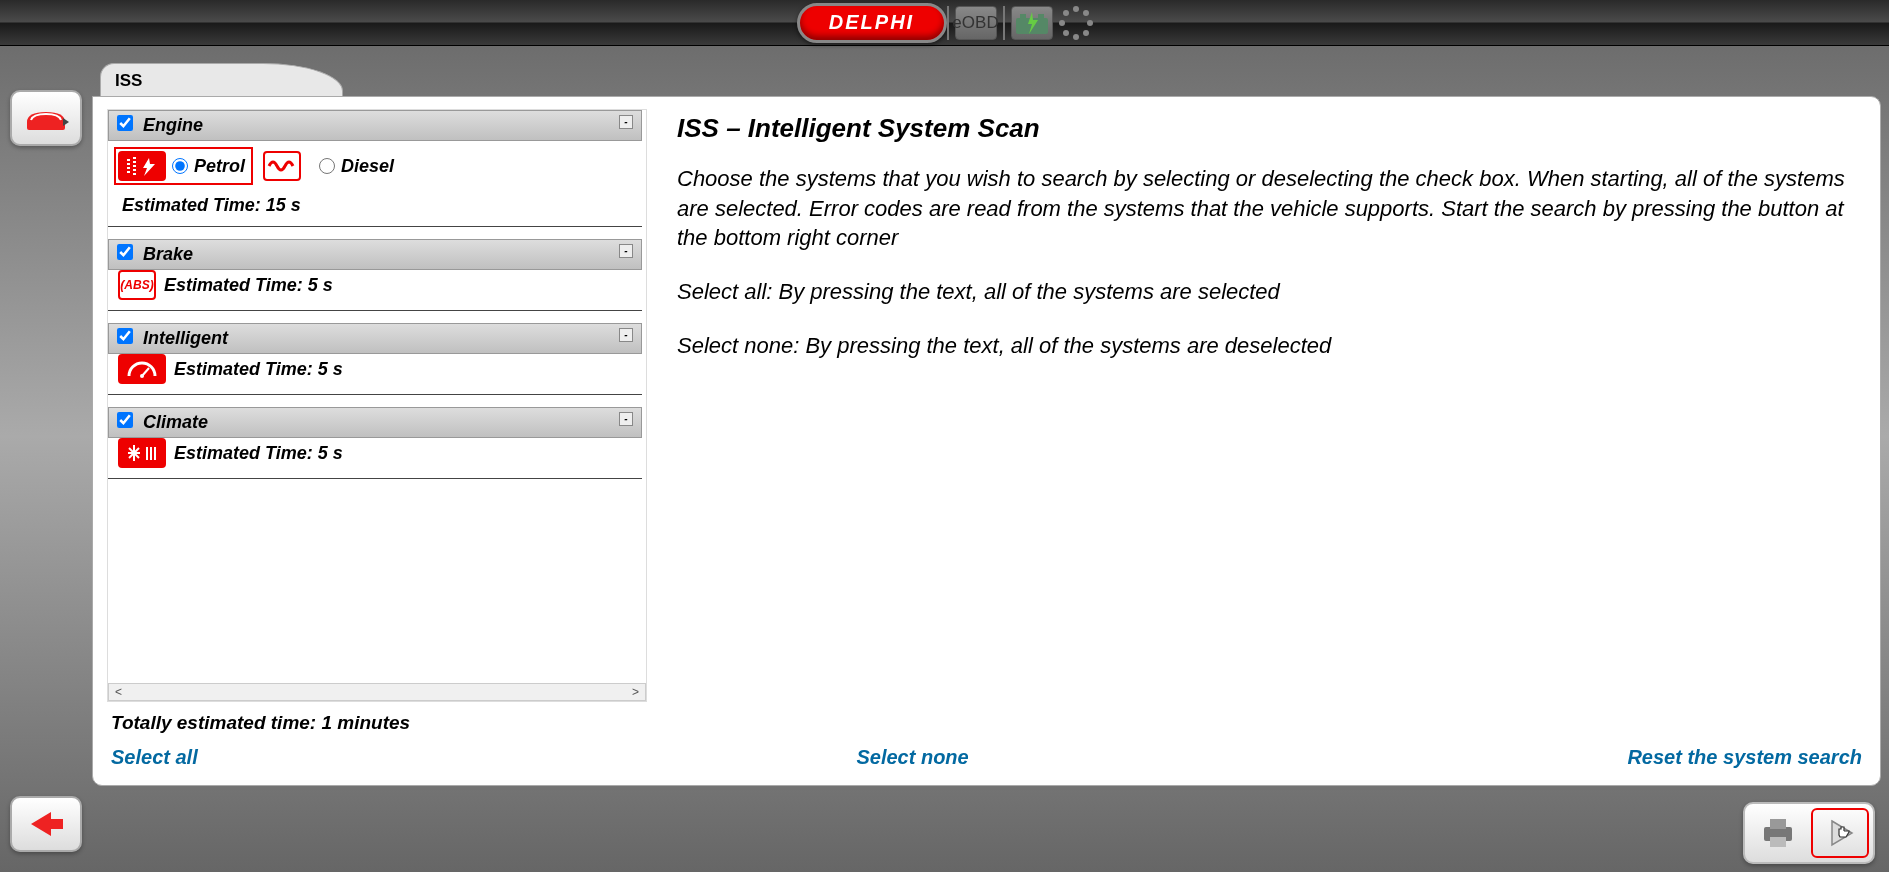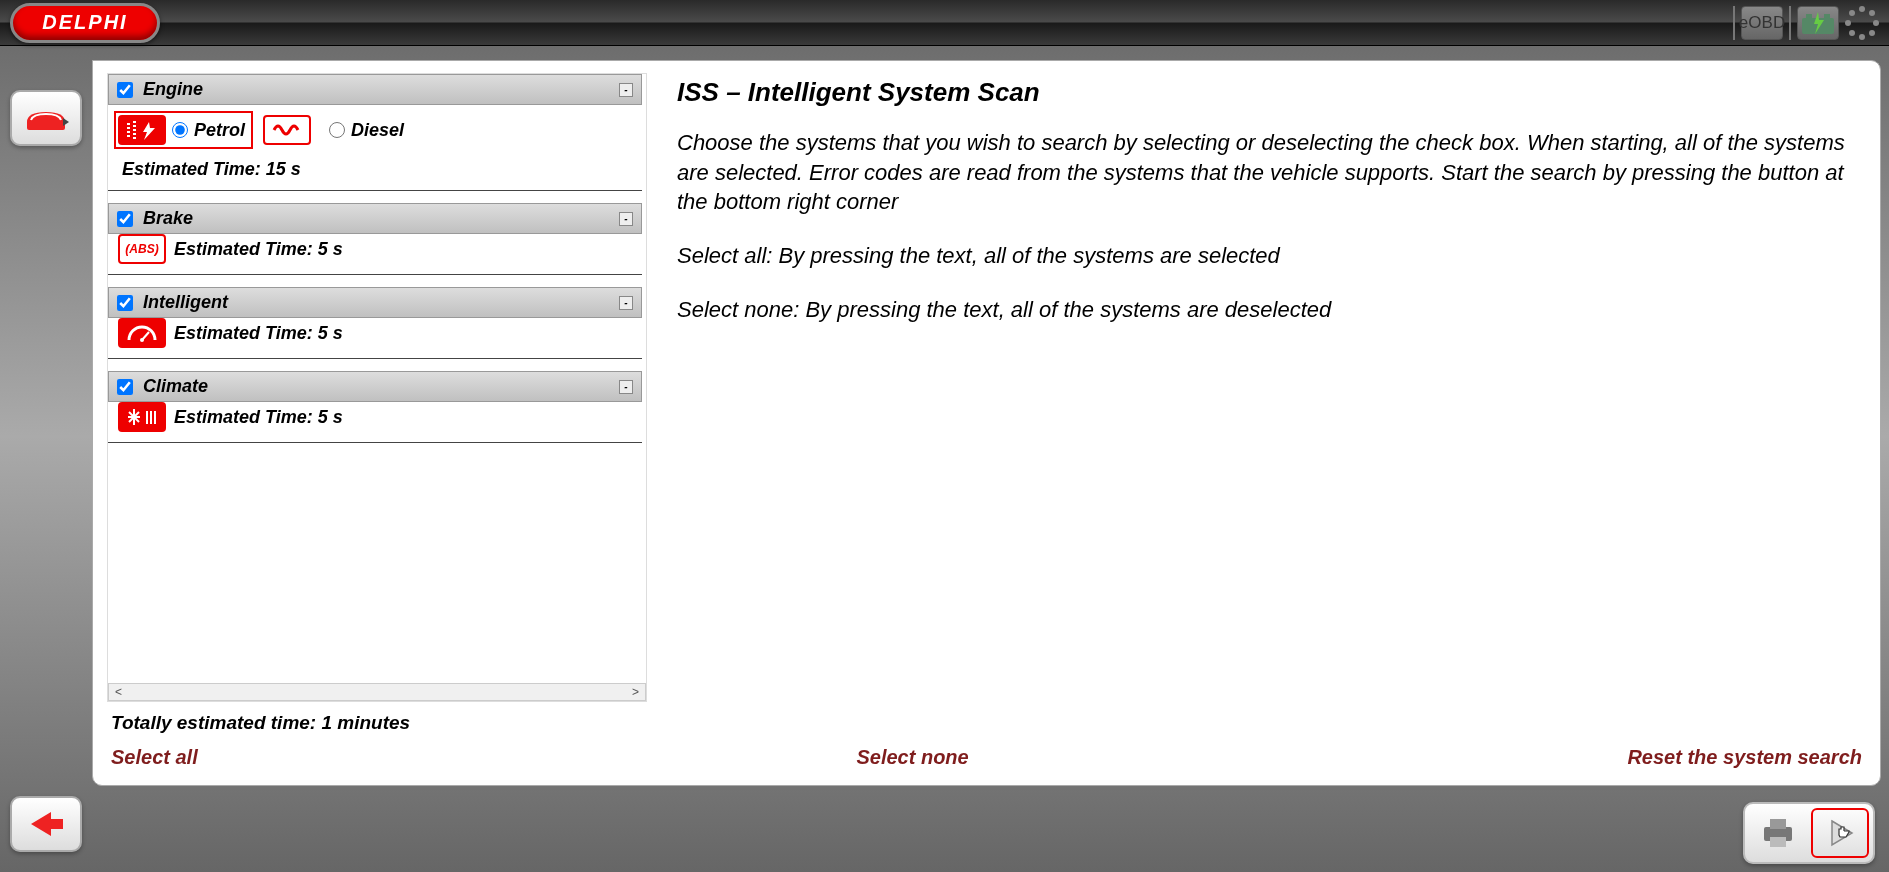--- a/index.html
+++ b/index.html
@@ -8,21 +8,21 @@
       font-family: Arial, Helvetica, sans-serif;
       background: linear-gradient(to bottom, #666 0%, #aaa 50%, #666 100%);
       overflow: hidden;
     }
 
     .topbar {
       height: 46px;
       background: linear-gradient(to bottom, #2a2a2a 0%, #4a4a4a 48%, #1a1a1a 52%, #3a3a3a 100%);
       display: flex;
       align-items: center;
-      justify-content: space-between;
+      justify-content: center;
       padding: 0 10px;
       border-bottom: 1px solid #000;
     }
     .logo {
       width: 150px; height: 40px;
       background: #e00;
       border-radius: 20px / 20px;
       border: 3px solid #888;
       display: flex; align-items: center; justify-content: center;
       color: #fff; font-weight: bold; font-style: italic; letter-spacing: 2px;
@@ -129,21 +129,21 @@
       display: flex; justify-content: space-between; align-items: center;
       font-size: 12px; color: #555;
     }
     .hscroll span { padding: 0 6px; cursor: pointer; }
 
     .system-block { border-bottom: 1px solid #444; margin-bottom: 12px; }
     .system-head {
       background: linear-gradient(to bottom, #ddd, #c0c0c0);
       border: 1px solid #999;
       padding: 4px 8px;
-      display: flex; align-items: center; gap: 10px;
+      display: flex; gap: 10px;
       font-weight: bold; font-style: italic;
       font-size: 18px;
     }
     .system-head .spacer { flex: 1; }
     .collapse-btn {
       width: 14px; height: 14px; border: 1px solid #888;
       background: #eee;
       font-size: 10px; line-height: 12px; text-align: center;
       cursor: pointer;
     }
@@ -160,21 +160,21 @@
     .system-block:first-child .est-row { padding-left: 14px; }
 
     .icon-red {
       width: 48px; height: 30px;
       background: #e00;
       border-radius: 4px;
       display: flex; align-items: center; justify-content: center;
       color: #fff;
     }
     .icon-redoutline {
-      width: 48px; height: 30px;
+      width: 38px; height: 30px;
       border: 2px solid #e00;
       border-radius: 4px;
       display: flex; align-items: center; justify-content: center;
       color: #e00; font-weight: bold; font-size: 13px;
     }
     .radio-row { display: flex; align-items: center; gap: 6px; }
     .radio-label { font-weight: bold; font-style: italic; font-size: 18px; }
     .hl-red { border: 2px solid #e00; padding: 2px 6px 2px 2px; display: inline-flex; align-items: center; gap: 6px; }
 
     .desc-col {
@@ -194,21 +194,21 @@
     }
     .desc-col p { margin-bottom: 24px; }
 
     .total-row {
       font-weight: bold; font-style: italic; font-size: 19px;
       padding: 10px 4px 6px 4px;
     }
     .footer-links {
       display: flex; justify-content: space-between;
       font-weight: bold; font-style: italic; font-size: 20px;
-      color: #7f1d1d;
+      color: #0369a1;
       padding: 6px 4px;
     }
     .footer-links span { cursor: pointer; }
 
     .bottom-bar {
       height: 78px;
       display: flex; align-items: center; justify-content: flex-end;
       padding: 8px 14px;
       gap: 8px;
     }
@@ -274,20 +274,25 @@
       </svg>
     </div>
     <div class="rail-btn">
       <svg viewBox="0 0 50 36">
         <path d="M30 6 L10 18 L30 30 L30 23 L42 23 L42 13 L30 13 Z" fill="#e22"></path>
       </svg>
     </div>
   </div>
 
   <div class="main-area">
+    <div class="tab-header">
+      <div class="tab">
+        <span>ISS</span>
+      </div>
+    </div>
 
     <div class="panel">
       <div class="panel-body">
         <div class="list-col">
           <div class="list-scroll">
 
             <div class="system-block">
               <div class="system-head">
                 <input type="checkbox" checked="" style="">
                 <span>Engine</span>

